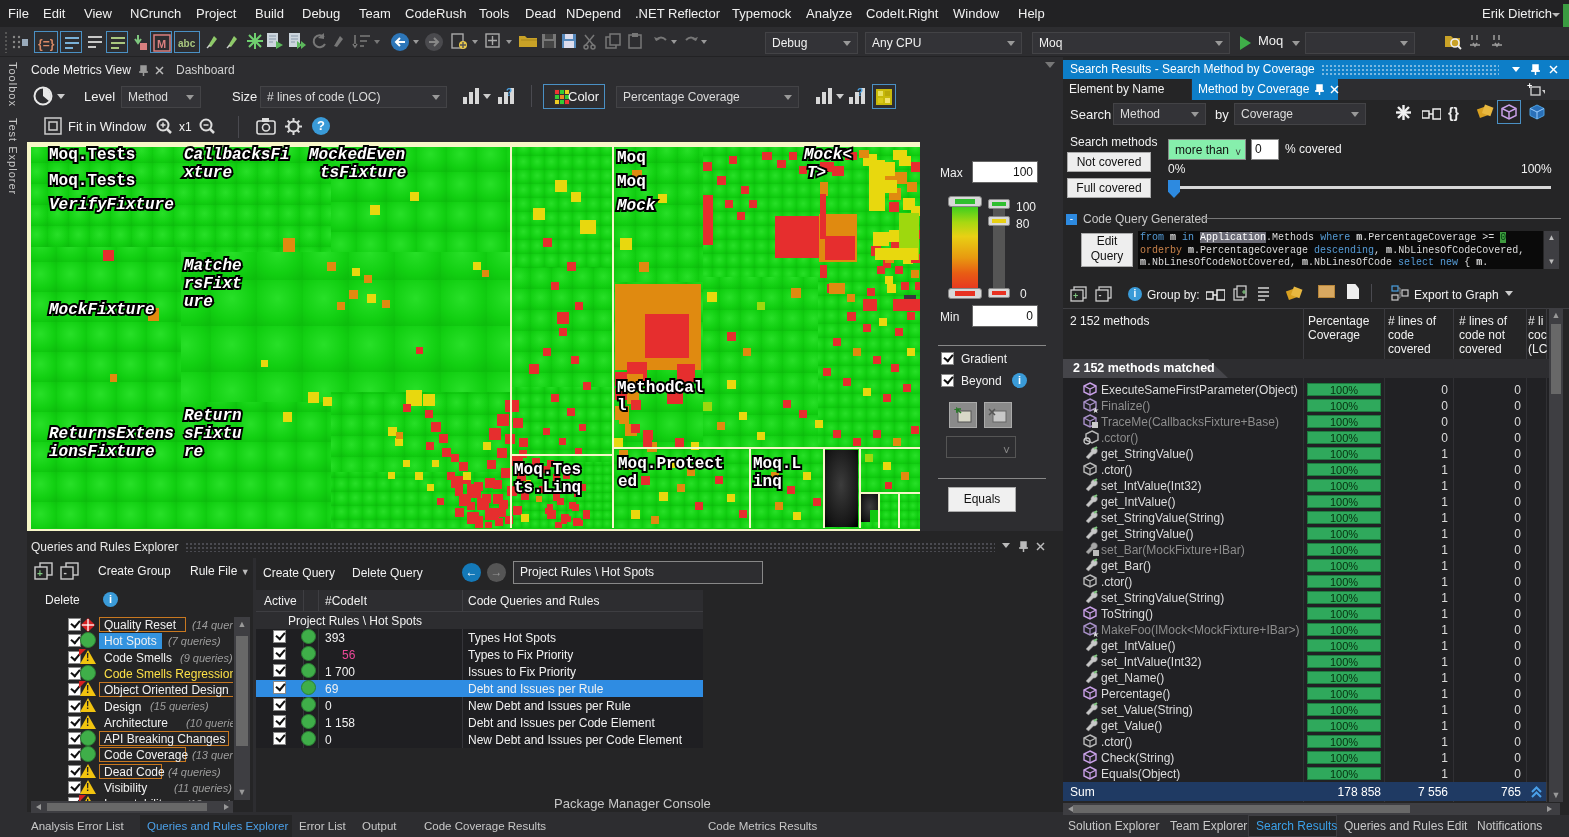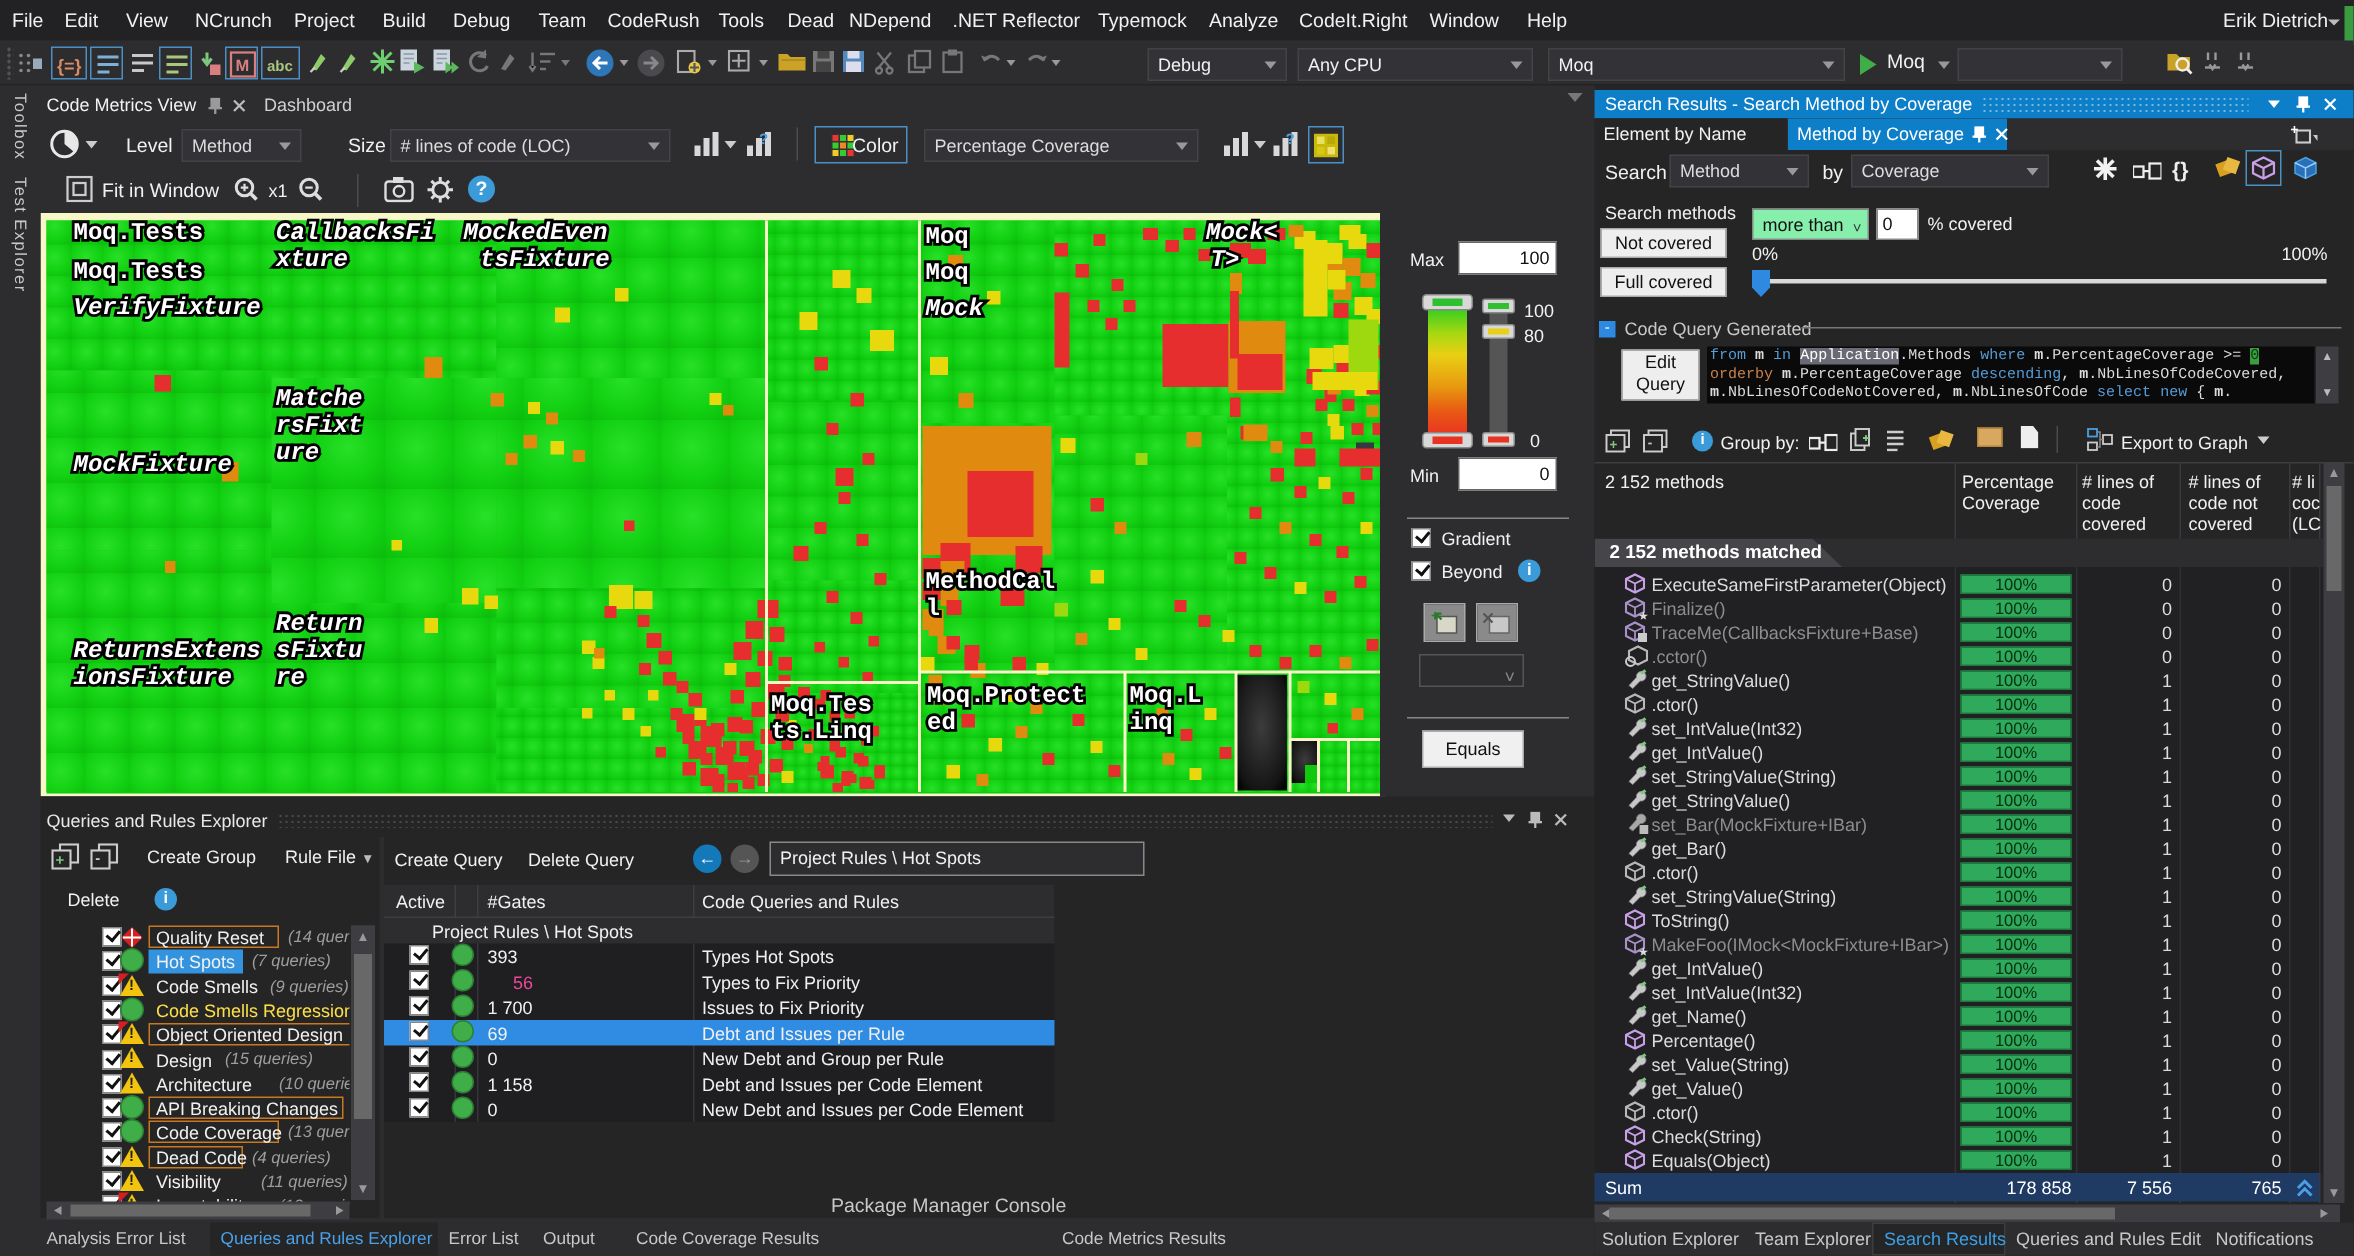--- a/index.html
+++ b/index.html
@@ -890,21 +890,21 @@
 <div class="abs t12" style="left:352px;top:566px;color:#f1f1f1">Delete Query</div>
 <div class="abs" style="left:462px;top:563px;width:19px;height:19px;border-radius:50%;background:#1479b8;color:#fff;font-weight:bold;text-align:center;line-height:19px;font-size:12px">←</div>
 <div class="abs" style="left:487px;top:563px;width:19px;height:19px;border-radius:50%;background:#555;color:#999;font-weight:bold;text-align:center;line-height:19px;font-size:12px">→</div>
 <div class="combo" style="left:513px;top:561px;width:250px;height:23px;border-color:#888;background:#2d2d30">Project Rules \ Hot Spots</div>
 <div class="abs" style="left:256px;top:590px;width:447px;height:158px;background:#1f1f22"></div>
 <div class="abs" style="left:256px;top:590px;width:447px;height:22px;background:#2d2d30;border-bottom:1px solid #3e3e42"></div>
 <div class="abs" style="left:303px;top:590px;width:1px;height:22px;background:#3e3e42"></div>
 <div class="abs" style="left:318px;top:590px;width:1px;height:22px;background:#3e3e42"></div>
 <div class="abs" style="left:462px;top:590px;width:1px;height:22px;background:#3e3e42"></div>
 <div class="abs t12" style="left:264px;top:594px;color:#f1f1f1">Active</div>
-<div class="abs t12" style="left:325px;top:594px;color:#f1f1f1">#Gates</div>
+<div class="abs t12" style="left:325px;top:594px;color:#f1f1f1">#CodeIt</div>
 <div class="abs t12" style="left:468px;top:594px;color:#f1f1f1">Code Queries and Rules</div>
 <div class="abs" style="left:256px;top:612px;width:447px;height:17px;background:#2d2d30"></div>
 <div class="abs t12" style="left:288px;top:614px;color:#f1f1f1">Project Rules \ Hot Spots</div>
 <div class="abs" style="left:303px;top:629px;width:1px;height:119px;background:#35353a"></div>
 <div class="abs" style="left:318px;top:629px;width:1px;height:119px;background:#35353a"></div>
 <div class="abs" style="left:462px;top:629px;width:1px;height:119px;background:#35353a"></div>
 <div class="chk" style="left:273px;top:630px"></div>
 <div class="gcirc" style="left:301px;top:629px"></div>
 <div class="abs t12" style="left:325px;top:631px;color:#f1f1f1">393</div>
 <div class="abs t12" style="left:468px;top:631px;color:#f1f1f1">Types Hot Spots</div>
@@ -917,21 +917,21 @@
 <div class="abs t12" style="left:325px;top:665px;color:#f1f1f1">1 700</div>
 <div class="abs t12" style="left:468px;top:665px;color:#f1f1f1">Issues to Fix Priority</div>
 <div class="abs" style="left:256px;top:680px;width:447px;height:17px;background:#2f8ce2"></div>
 <div class="chk" style="left:273px;top:681px"></div>
 <div class="gcirc" style="left:301px;top:680px"></div>
 <div class="abs t12" style="left:325px;top:682px;color:#f1f1f1">69</div>
 <div class="abs t12" style="left:468px;top:682px;color:#f1f1f1">Debt and Issues per Rule</div>
 <div class="chk" style="left:273px;top:698px"></div>
 <div class="gcirc" style="left:301px;top:697px"></div>
 <div class="abs t12" style="left:325px;top:699px;color:#f1f1f1">0</div>
-<div class="abs t12" style="left:468px;top:699px;color:#f1f1f1">New Debt and Group per Rule</div>
+<div class="abs t12" style="left:468px;top:699px;color:#f1f1f1">New Debt and Issues per Rule</div>
 <div class="chk" style="left:273px;top:715px"></div>
 <div class="gcirc" style="left:301px;top:714px"></div>
 <div class="abs t12" style="left:325px;top:716px;color:#f1f1f1">1 158</div>
 <div class="abs t12" style="left:468px;top:716px;color:#f1f1f1">Debt and Issues per Code Element</div>
 <div class="chk" style="left:273px;top:732px"></div>
 <div class="gcirc" style="left:301px;top:731px"></div>
 <div class="abs t12" style="left:325px;top:733px;color:#f1f1f1">0</div>
 <div class="abs t12" style="left:468px;top:733px;color:#f1f1f1">New Debt and Issues per Code Element</div>
 <div class="abs" style="left:27px;top:815px;width:1036px;height:22px;background:#2d2d30"></div>
 <div class="abs" style="left:140px;top:815px;width:152px;height:22px;background:#252526"></div>

